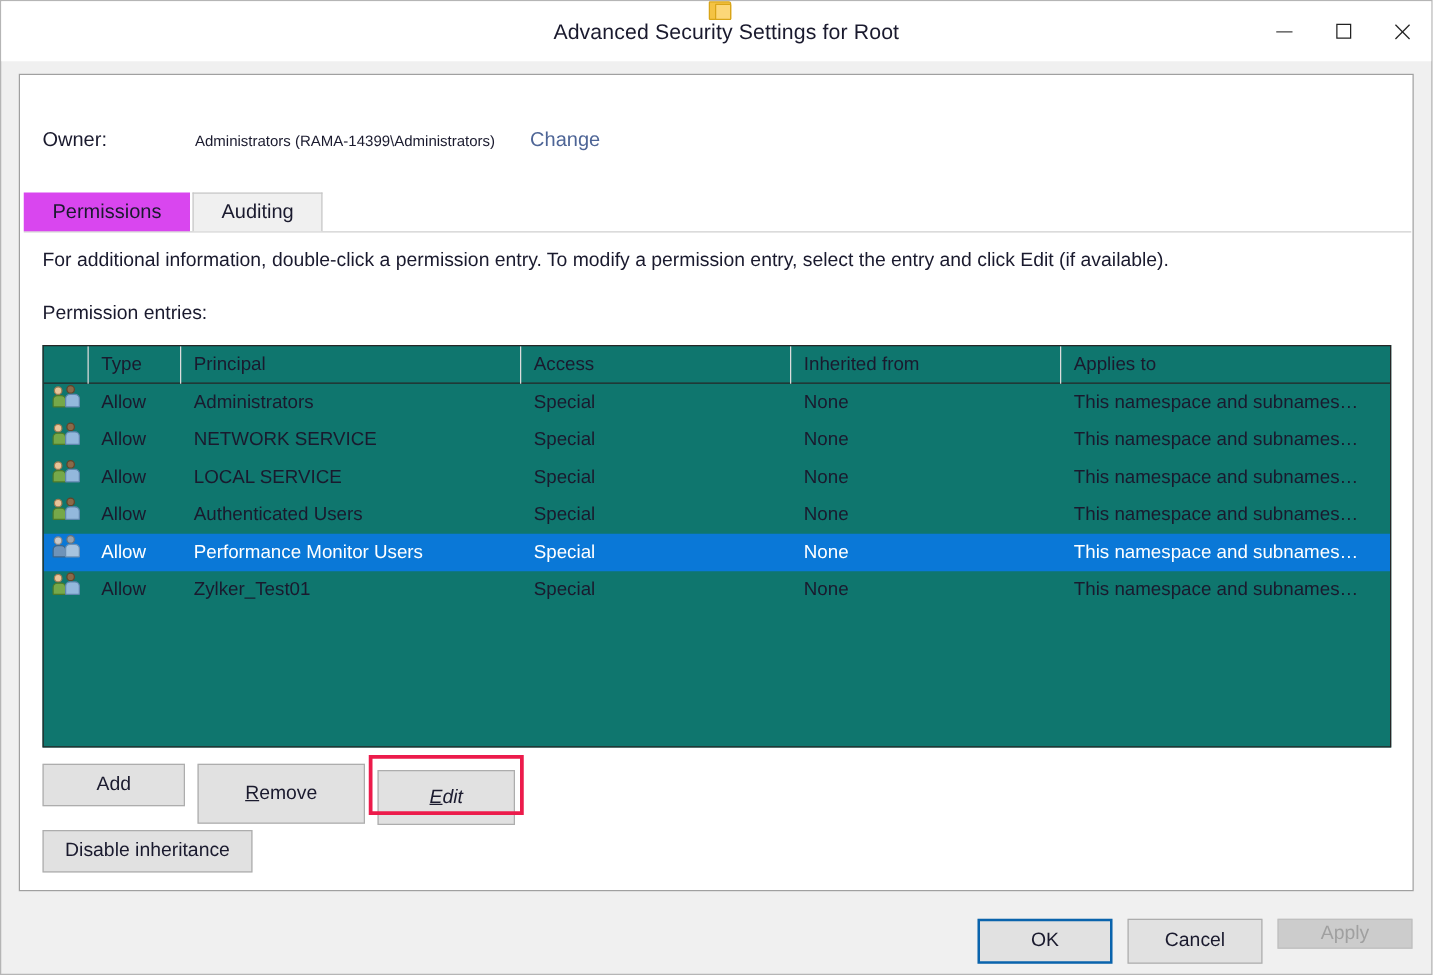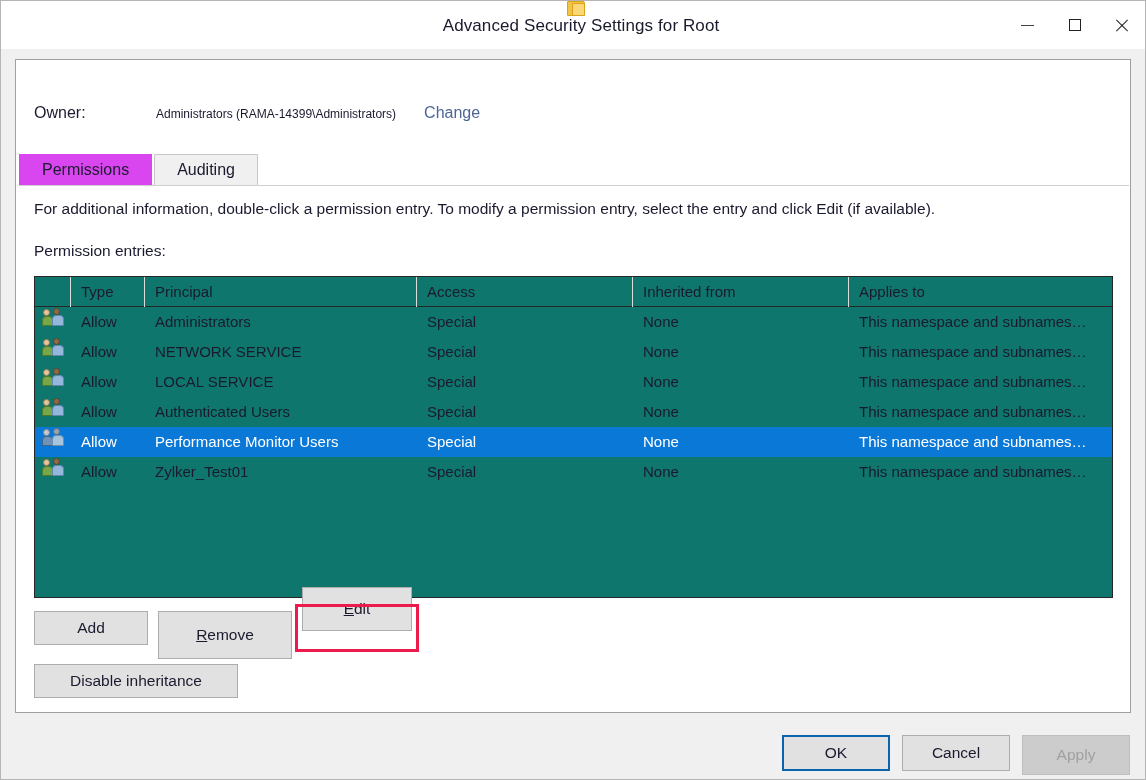--- a/index.html
+++ b/index.html
@@ -261,40 +261,40 @@
     display: flex;
     align-items: center;
     justify-content: center;
     padding: 0;
   }
   .btn.disabled { color: #a0a0a0; background: #cccccc; border-color: #bfbfbf; }
   .btn.default { border: 2px solid #0a64ad; background: #e1e1e1; }
 
   .btn-add     { position: absolute; left: 18px;  top: 551px; width: 114px; height: 34px; }
   .btn-remove  { position: absolute; left: 142px; top: 551px; width: 134px; height: 48px; }
-  .btn-edit    { position: absolute; left: 286px; top: 527px; width: 110px; height: 44px; }
-  .btn-disable { position: absolute; left: 18px;  top: 604px; width: 204px; height: 34px; }
+  .btn-edit    { position: absolute; left: 286px; top: 556px; width: 110px; height: 44px; font-style: italic; }
+  .btn-disable { position: absolute; left: 18px;  top: 604px; width: 168px; height: 34px; }
 
   .edit-annotation {
     position: absolute;
     left: 279px; top: 544px;
     width: 124px; height: 48px;
     border: 3px solid #ec1b4b;
     pointer-events: none;
   }
 
   .footer-btns {
     position: absolute;
     left: 0; top: 718px;
     width: 1144px;
     height: 46px;
   }
   .btn-ok     { position: absolute; left: 781px; width: 108px; height: 36px; top: 16px; }
   .btn-cancel { position: absolute; left: 901px; width: 108px; height: 36px; top: 16px; }
-  .btn-apply  { position: absolute; left: 1021px; width: 108px; height: 40px; top: 16px; }
+  .btn-apply  { position: absolute; left: 1021px; width: 108px; height: 24px; top: 16px; }
 
   .ul { text-decoration: underline; }
 </style>
 </head>
 <body>
 
 <div class="window">
 
   <div class="titlebar">
     <div class="folder-icon">

